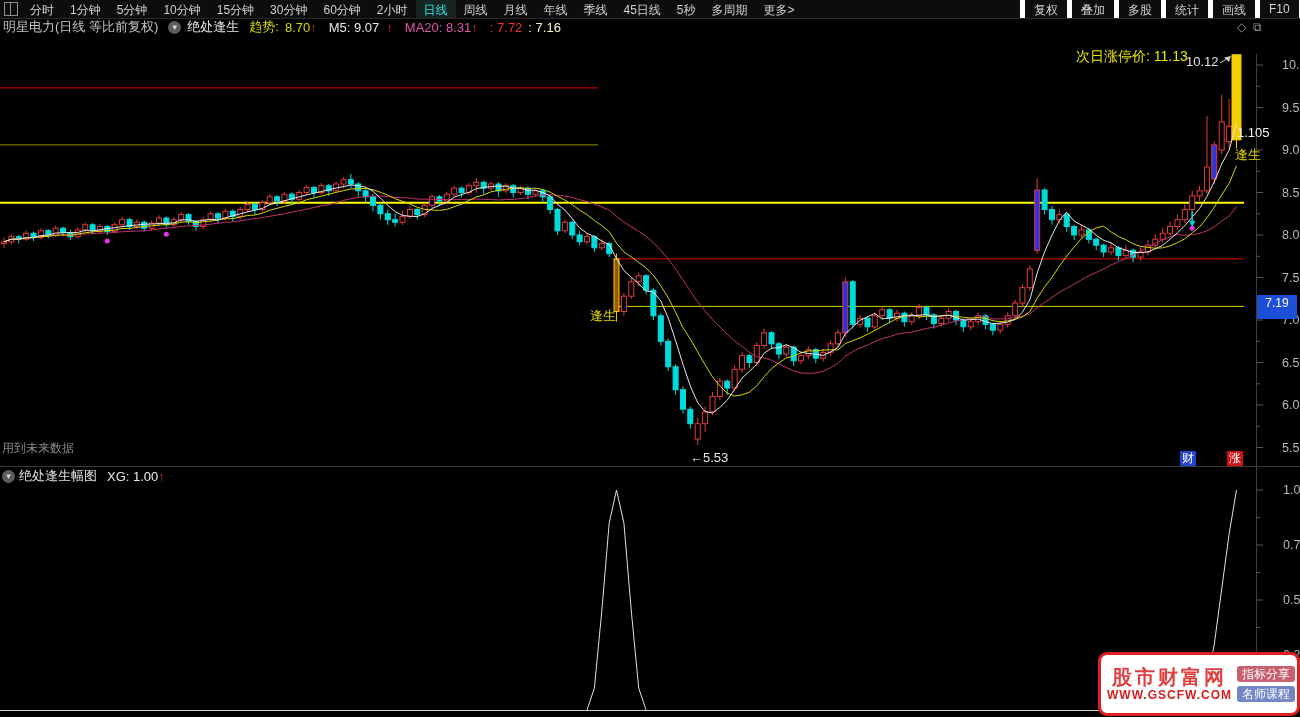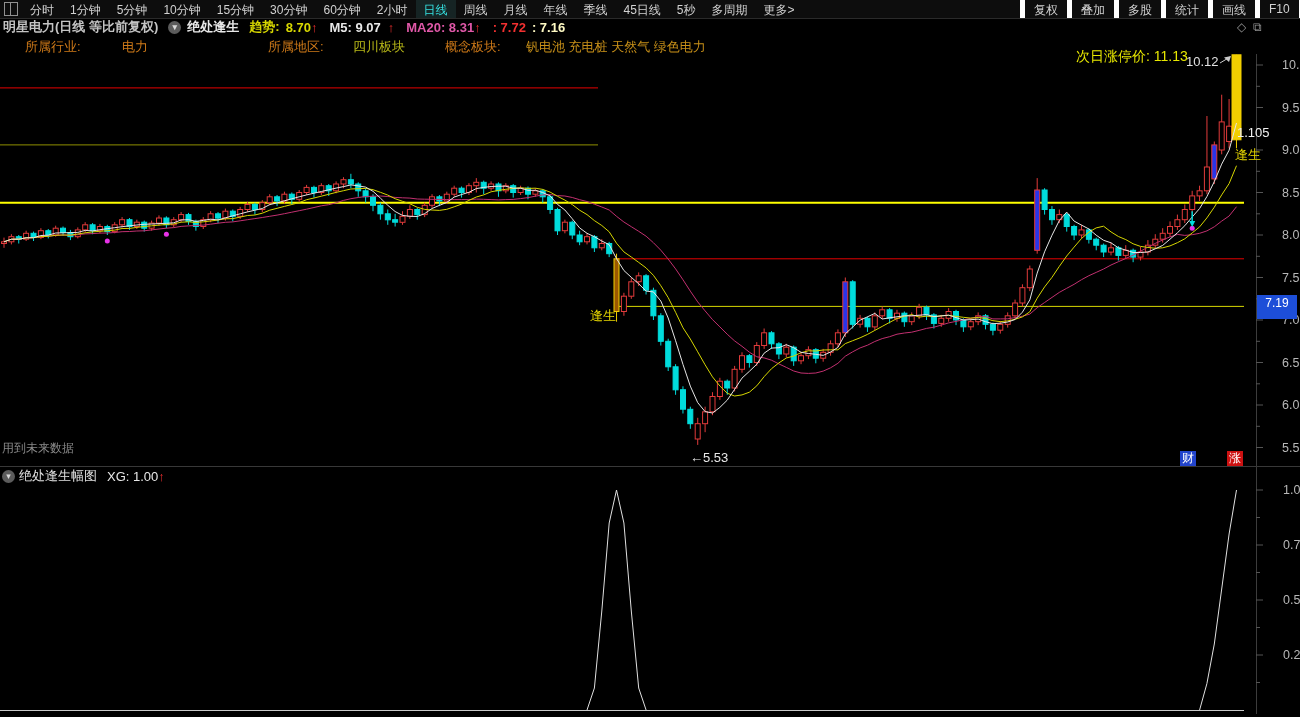--- a/index.html
+++ b/index.html
@@ -11,21 +11,21 @@
         border-bottom:1px solid #2a2a2a;z-index:3;font-size:12px;}
   .tbleft{position:absolute;left:22px;top:0;width:990px;height:18px;display:flex;overflow:hidden;}
   .titem{padding:2px 8px 0 8px;color:#d2d2d2;flex:0 0 auto;cursor:default;}
   .titem.active{color:#35e0e0;background:#162424;}
   .tbright{position:absolute;left:1020px;top:0;width:280px;height:18px;display:flex;overflow:hidden;}
   .rtem{padding:2px 9px 0 9px;border-left:5px solid #ffffff;color:#d2d2d2;flex:0 0 auto;}
   .winicon{position:absolute;left:4px;top:2px;width:12px;height:12px;border:1px solid #909090;}
   .winicon i{position:absolute;left:5px;top:0;width:1px;height:12px;background:#909090;}
   .row2{position:absolute;left:0;top:18px;width:1300px;height:18px;z-index:3;font-size:13px;
         display:flex;align-items:center;}
-  .row2 span{margin-right:6px;font-weight:bold;}
+  .row2 span{margin-right:6px;}
   .circ{display:inline-block;width:13px;height:13px;border-radius:50%;background:#5c5c5c;
         color:#d8d8d8;font-size:9px;line-height:13px;text-align:center;margin:0 4px;}
   .row3{position:absolute;left:0;top:36px;width:1300px;height:18px;z-index:3;font-size:13px;}
   .ov{z-index:2;}
   .wm{position:absolute;left:1098px;top:652px;width:190px;height:54px;background:#ffffff;
       border:3px solid #e02020;border-radius:9px;z-index:10;display:flex;align-items:center;
       padding:2px 0 2px 6px;}
   .wmleft{display:flex;flex-direction:column;align-items:center;}
   .wmname{color:#e04040;font-size:20px;font-weight:bold;letter-spacing:3px;line-height:22px;}
   .wmurl{color:#d02020;font-size:12px;font-weight:bold;letter-spacing:1px;line-height:14px;}
@@ -498,41 +498,43 @@
     <span style="color:#e8e8e8;margin-left:6px;margin-right:7px;">M5: 9.07</span>
     <span style="color:#f23030;">↑</span>
     <span style="color:#e058a8;margin-left:6px;margin-right:0;">MA20: 8.31</span>
     <span style="color:#f23030;">↑</span>
     <span style="color:#f23030;margin-left:6px;">: 7.72</span>
     <span style="color:#fef9c3;">: 7.16</span>
   </div>
   <span class="ab" style="left:1237px;top:20px;color:#909090;font-size:12px;z-index:3;">◇</span>
   <span class="ab" style="left:1253px;top:20px;color:#909090;font-size:12px;z-index:3;">⧉</span>
 
-  <div class="row3">
-    <span class="ab" style="left:25px;top:2px;color:#cf7a18;">所属行业:</span>
-    <span class="ab" style="left:122px;top:2px;color:#cf7a18;">电力</span>
-    <span class="ab" style="left:268px;top:2px;color:#cf7a18;">所属地区:</span>
-    <span class="ab" style="left:353px;top:2px;color:#b8b818;">四川板块</span>
-    <span class="ab" style="left:445px;top:2px;color:#cf7a18;">概念板块:</span>
-    <span class="ab" style="left:526px;top:2px;color:#c89018;">钒电池 充电桩 天然气 绿色电力</span>
-  </div>
 
   <div class="ab ov" style="left:1076px;top:48px;color:#e8e800;font-size:14px;">次日涨停价: 11.13</div>
   <div class="ab ov" style="left:1186px;top:54px;color:#e0e0e0;font-size:13px;">10.12</div>
   <div class="ab ov" style="left:1237px;top:125px;color:#f0f0f0;font-size:13px;">1.105</div>
   <div class="ab ov" style="left:1235px;top:146px;color:#e8d800;font-size:13px;">逢生</div>
   <div class="ab ov" style="left:590px;top:307px;color:#e8d800;font-size:13px;">逢生</div>
   <div class="ab ov" style="left:690px;top:441px;color:#e8e8e8;font-size:13px;margin-top:9px;">←5.53</div>
   <div class="ab ov" style="left:2px;top:440px;color:#8a8a8a;font-size:12px;">用到未来数据</div>
   <div class="ab ov mbadge" style="left:1180px;top:451px;background:#2244cc;">财</div>
   <div class="ab ov mbadge" style="left:1227px;top:451px;background:#cc1111;">涨</div>
   <div class="ab ov tagblue" style="left:1257px;top:295px;">7.19</div>
 
   <div class="ab ov" style="left:0;top:468px;height:16px;display:flex;align-items:center;font-size:13px;">
     <span class="circ" style="margin-left:2px;">▾</span>
     <span style="color:#e0e0e0;">绝处逢生幅图</span>
     <span style="color:#e8e8e8;margin-left:10px;">XG: 1.00</span>
     <span style="color:#f23030;">↑</span>
   </div>
 
+  <div class="wm">
+    <div class="wmleft">
+      <div class="wmname">股市财富网</div>
+      <div class="wmurl">WWW.GSCFW.COM</div>
+    </div>
+    <div class="wmright">
+      <div class="wmbadge1">指标分享</div>
+      <div class="wmbadge2">名师课程</div>
+    </div>
+  </div>
 
 </div>
 
 </body></html>

